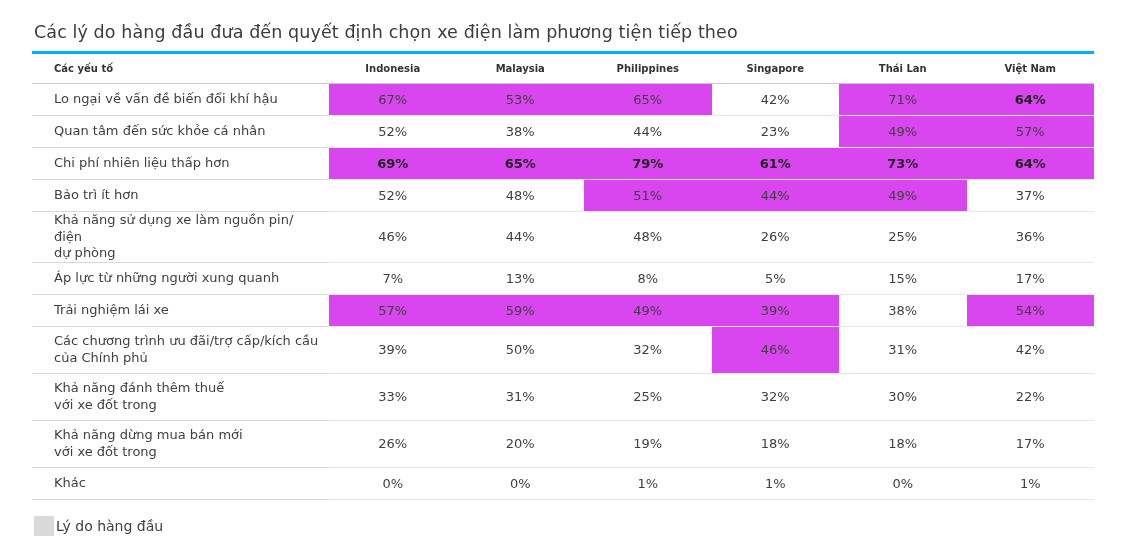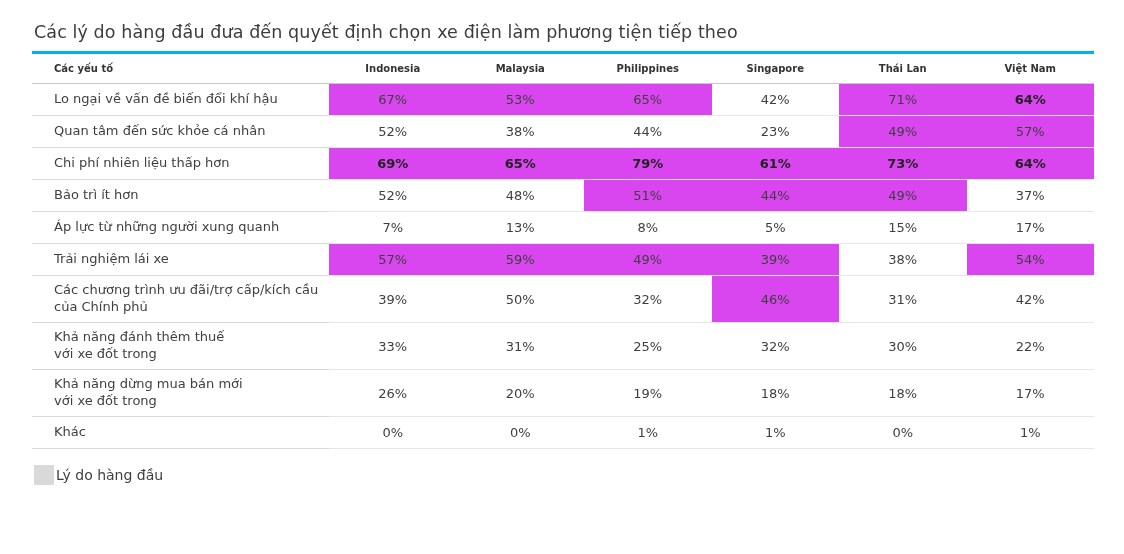--- a/index.html
+++ b/index.html
@@ -165,20 +165,32 @@
           <td class="rowlabel">
             <span class="nowrap-line">Bảo trì ít hơn</span>
           </td>
           <td class="val">52%</td>
           <td class="val">48%</td>
           <td class="val hl">51%</td>
           <td class="val hl">44%</td>
           <td class="val hl">49%</td>
           <td class="val">37%</td>
         </tr>
+        <tr class="tall">
+          <td class="rowlabel">
+            <span class="nowrap-line">Khả năng sử dụng xe làm nguồn pin/điện</span>
+            <span class="nowrap-line">dự phòng</span>
+          </td>
+          <td class="val">46%</td>
+          <td class="val">44%</td>
+          <td class="val">48%</td>
+          <td class="val">26%</td>
+          <td class="val">25%</td>
+          <td class="val">36%</td>
+        </tr>
         <tr>
           <td class="rowlabel">
             <span class="nowrap-line">Áp lực từ những người xung quanh</span>
           </td>
           <td class="val">7%</td>
           <td class="val">13%</td>
           <td class="val">8%</td>
           <td class="val">5%</td>
           <td class="val">15%</td>
           <td class="val">17%</td>

